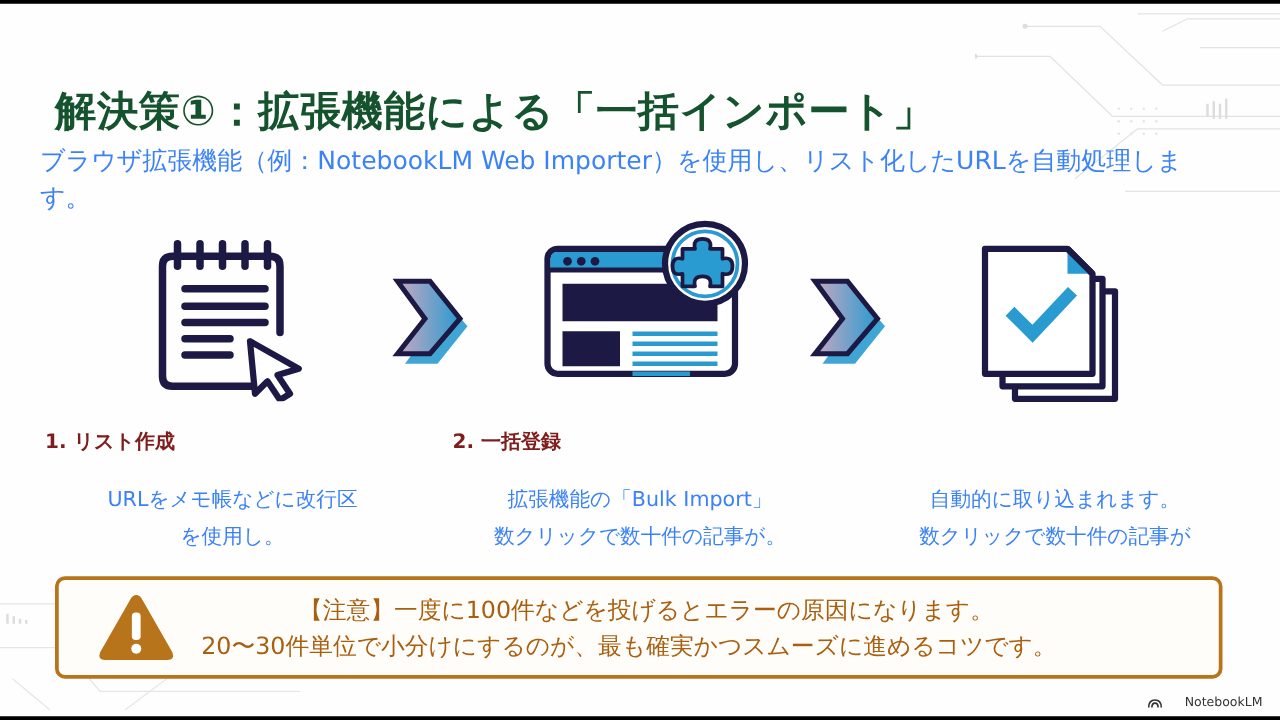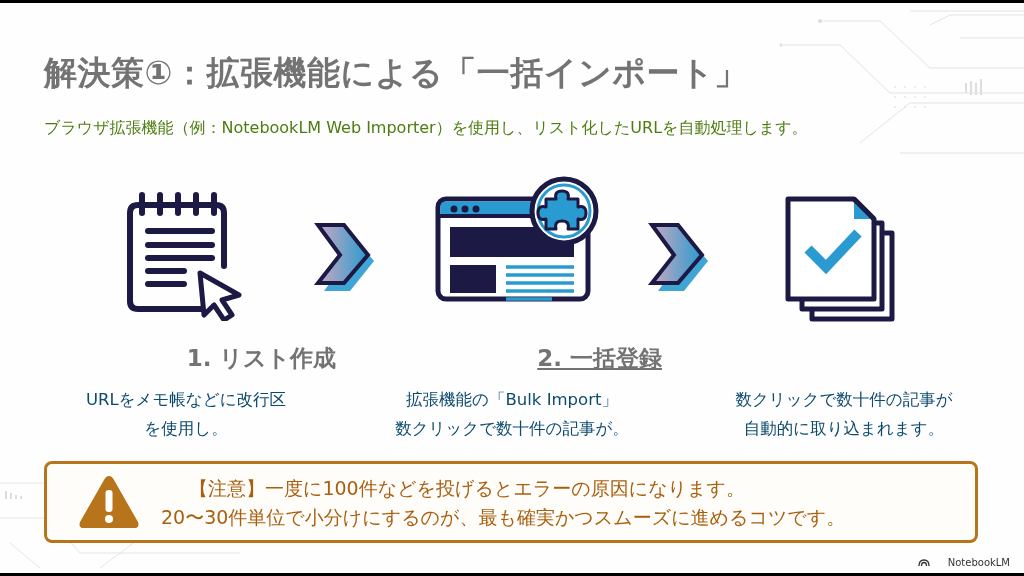--- a/index.html
+++ b/index.html
@@ -1,25 +1,25 @@
 <!DOCTYPE html>
 <html><head>
 <meta charset="utf-8">
 <style>
   html, body { margin:0; padding:0; }
   body { width:1024px; height:576px; overflow:hidden; background:#000; font-family:"DejaVu Sans", sans-serif; }
   .slide { position:absolute; left:0; top:3px; width:1024px; height:570px; background:#fefefe; overflow:hidden; }
   .deco { position:absolute; pointer-events:none; }
-  .title { position:absolute; left:44px; top:48px; font-size:33px; font-weight:bold; color:#737373; letter-spacing:0.5px; white-space:nowrap; }
-  .subtitle { position:absolute; left:44px; top:110px; width:940px; font-size:16px; line-height:30px; color:#4d7c0f; }
+  .title { position:absolute; left:44px; top:64px; font-size:33px; font-weight:bold; color:#14532d; letter-spacing:0.5px; white-space:nowrap; }
+  .subtitle { position:absolute; left:32px; top:110px; width:940px; font-size:20px; line-height:30px; color:#3b82f6; }
   .icon { position:absolute; }
-  .step-title { position:absolute; width:300px; text-align:right; font-size:23px; font-weight:bold; color:#737373; }
-  .step-desc { position:absolute; width:300px; text-align:center; font-size:16.5px; line-height:29px; color:#0c4a6e; }
+  .step-title { position:absolute; width:300px; text-align:left; font-size:16px; font-weight:bold; color:#7f1d1d; }
+  .step-desc { position:absolute; width:300px; text-align:center; font-size:16.5px; line-height:29px; color:#3b82f6; }
   .warn-box { position:absolute; left:44px; top:458px; width:934px; height:82px; border:3.5px solid #b8741a; border-radius:8px; box-sizing:border-box; background:#fffdf9; }
-  .warn-text { position:absolute; left:114px; top:10px; font-size:19px; line-height:29px; color:#a85f10; white-space:nowrap; }
+  .warn-text { position:absolute; left:114px; top:10px; font-size:19px; line-height:29px; color:#a85f10; white-space:nowrap;text-align:center; }
   .brand { position:absolute; right:14px; bottom:5px; font-size:10px; color:#333; display:flex; align-items:center; gap:18px; }
 </style>
 </head>
 <body>
 
 <div class="slide">
 
   <svg class="deco" style="left:780px;top:0;" width="244" height="160" viewBox="0 0 244 160">
     <g stroke="#e3e3e3" stroke-width="1" fill="none">
       <path d="M0 42 L60 42 L110 90 L244 90"></path>
@@ -142,29 +142,29 @@
     <path d="M72 6 L92 26" stroke="#1c1a45" stroke-width="5" fill="none"></path>
     <path d="M26 56 L44 74 L76 40" fill="none" stroke="#2a9bd0" stroke-width="10" stroke-linejoin="miter"></path>
   </svg>
 
   <div class="step-title" style="left:36px;top:340px;">1. リスト作成</div>
   <div class="step-desc" style="left:36px;top:382px;">
     <div>URLをメモ帳などに改行区</div>
     <div>を使用し。</div>
   </div>
 
-  <div class="step-title" style="left:362px;top:340px;text-decoration:underline;">2. 一括登録</div>
+  <div class="step-title" style="left:362px;top:340px;">2. 一括登録</div>
   <div class="step-desc" style="left:362px;top:382px;">
     <div>拡張機能の「Bulk Import」</div>
     <div>数クリックで数十件の記事が。</div>
   </div>
 
   <div class="step-desc" style="left:694px;top:382px;">
+    <div>自動的に取り込まれます。</div>
     <div>数クリックで数十件の記事が</div>
-    <div>自動的に取り込まれます。</div>
   </div>
 
   <div class="warn-box">
     <svg style="position:absolute;left:30px;top:8px;" width="64" height="60" viewBox="0 0 64 60">
       <path d="M32 4 Q35 4 37 8 L61 50 Q63 56 57 56 L7 56 Q1 56 3 50 L27 8 Q29 4 32 4 Z" fill="#b8741a"></path>
       <rect x="28.5" y="18" width="7" height="22" rx="3" fill="#fff"></rect>
       <circle cx="32" cy="47" r="4" fill="#fff"></circle>
     </svg>
     <div class="warn-text">
       <div style="padding-left:28px;">【注意】一度に100件などを投げるとエラーの原因になります。</div>

